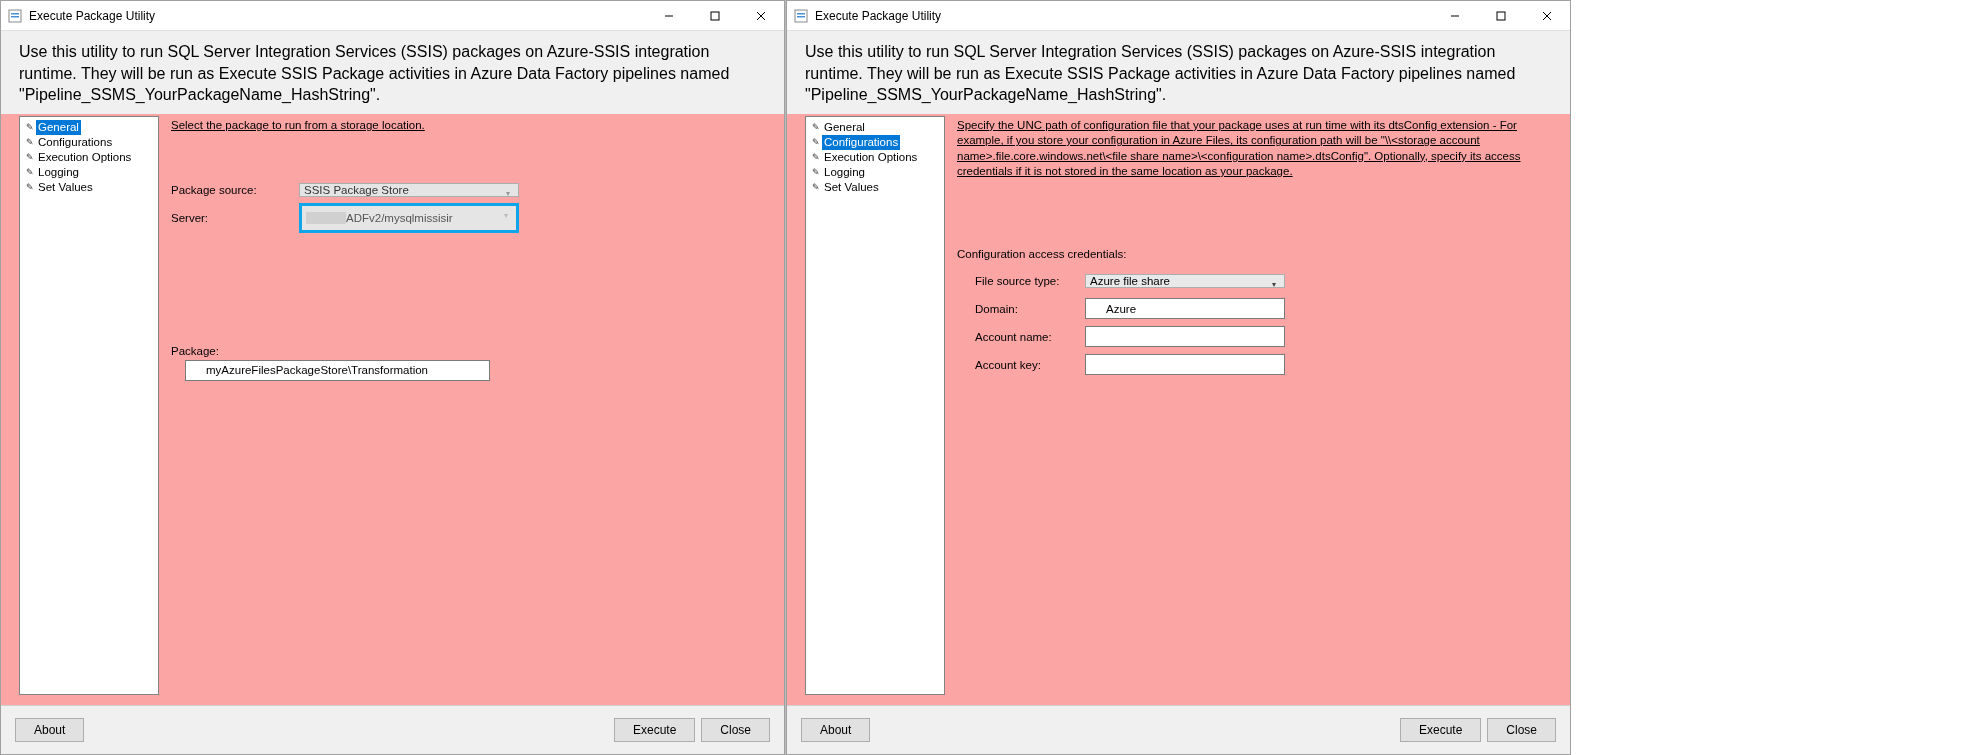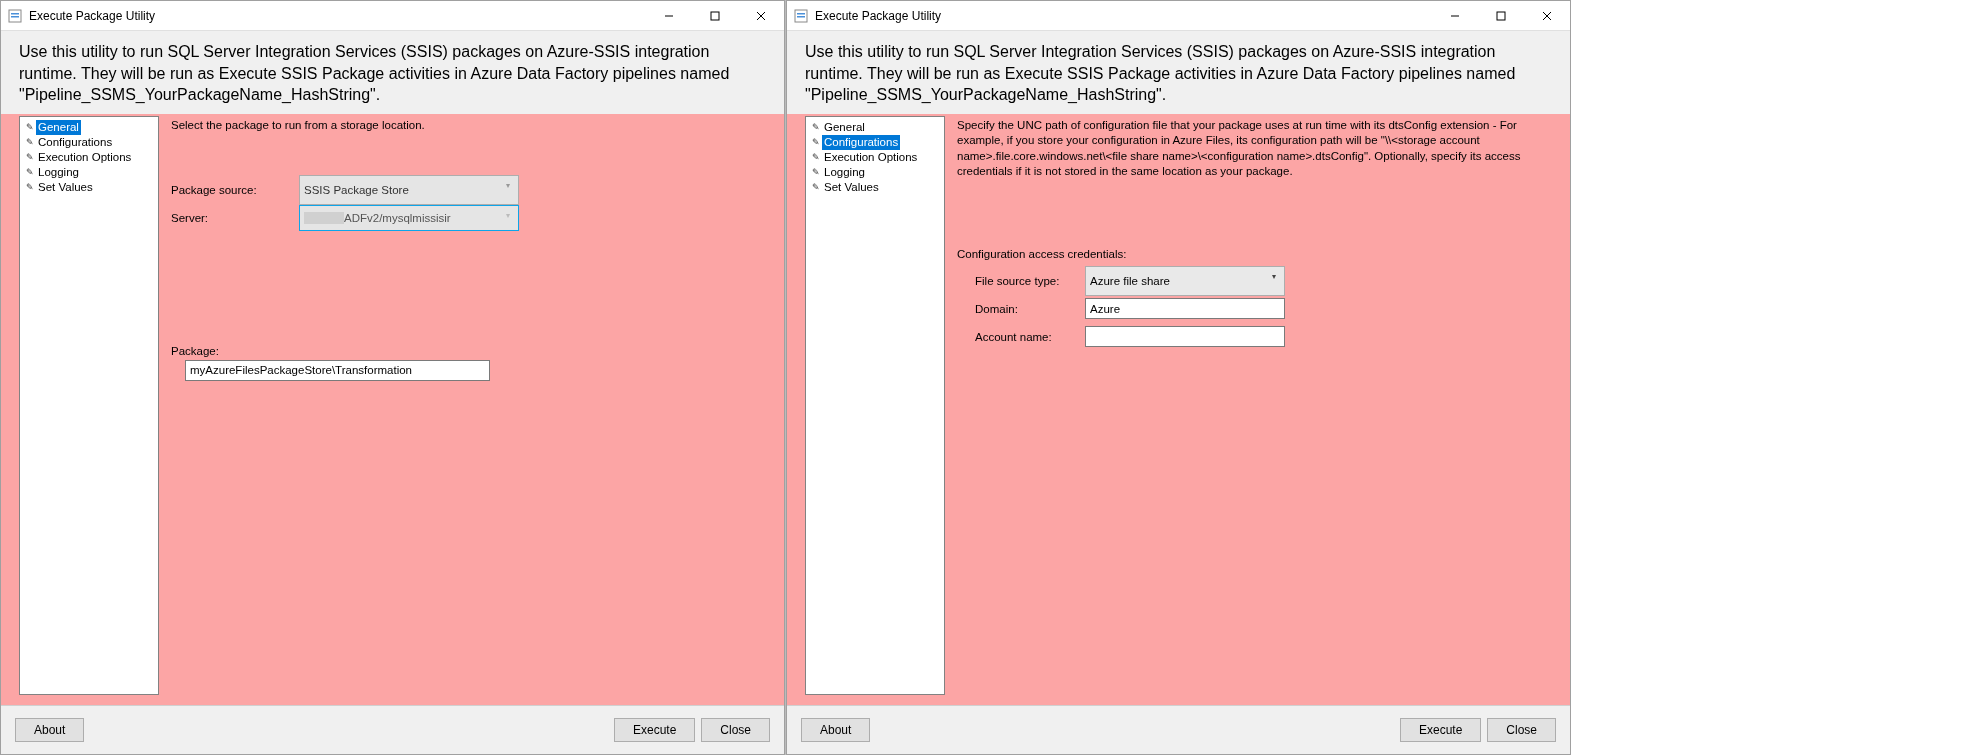--- a/index.html
+++ b/index.html
@@ -103,20 +103,21 @@
     color: #fff;
   }
   .content {
     flex: 1;
     padding: 2px 4px 0 0;
     font-size: 11.5px;
   }
   .content-desc {
     margin-bottom: 46px;
     line-height: 1.35;
+    text-decoration: underline;
   }
   .form-row {
     display: flex;
     align-items: center;
     margin-bottom: 6px;
     height: 22px;
   }
   .form-row .label {
     width: 128px;
     padding-right: 4px;
@@ -127,21 +128,21 @@
   }
   .form-row .check-wrap {
     display: flex;
     align-items: center;
     width: 128px;
   }
   .form-row .check-wrap input[type=checkbox] {
     margin: 0 6px 0 0;
   }
   .combo, .textbox, .dropdown {
-    height: 30px;
+    height: 14px;
     border: 1px solid #7a7a7a;
     background: #fff;
     font-size: 11.5px;
     padding: 0 4px;
     display: flex;
     align-items: center;
     position: relative;
   }
   .combo.disabled, .dropdown.disabled {
     background: #e5e5e5;
@@ -156,21 +157,21 @@
     height: 15px;
     display: flex;
     align-items: center;
     justify-content: center;
     color: #444;
     font-size: 8px;
   }
   .combo.disabled .arrow { color: #999; }
   .readonly-box {
     height: 21px;
-    border: 1px solid #0ea5e9;
+    border: 3px solid #0ea5e9;
     background: #e5e5e5;
     color: #555;
     padding: 12px 4px;
     display: flex;
     align-items: center;
     position: relative;
   }
   .readonly-box .mask {
     display: inline-block;
     width: 40px;
@@ -219,21 +220,21 @@
     justify-content: center;
     margin-left: 6px;
     cursor: default;
   }
   .btn:first-child { margin-left: 0; justify-content: center; }
   input.textinput {
     height: 21px;
     border: 1px solid #7a7a7a;
     background: #fff;
     font-size: 11.5px;
-    padding: 0 4px;
+    padding: 0 20px;
     outline: none;
   }
 </style>
 </head>
 <body>
 
 <div class="window">
   <div class="titlebar">
     <span class="icon">
       <svg width="16" height="16" viewBox="0 0 16 16">
@@ -414,20 +415,24 @@
       <div class="form-row indent">
         <span class="label">Domain:</span>
         <input class="textinput w200" value="Azure" style="">
       </div>
 
       <div class="form-row indent">
         <span class="label">Account name:</span>
         <input class="textinput w200" value="" style="">
       </div>
 
+      <div class="form-row indent">
+        <span class="label">Account key:</span>
+        <input type="password" class="textinput w200" value="" style="">
+      </div>
     </div>
   </div>
 
   <div class="footer">
     <div class="btn">
         <span>About</span>
       </div>
     <span class="spacer"></span>
     <div class="btn">
         <span>Execute</span>

